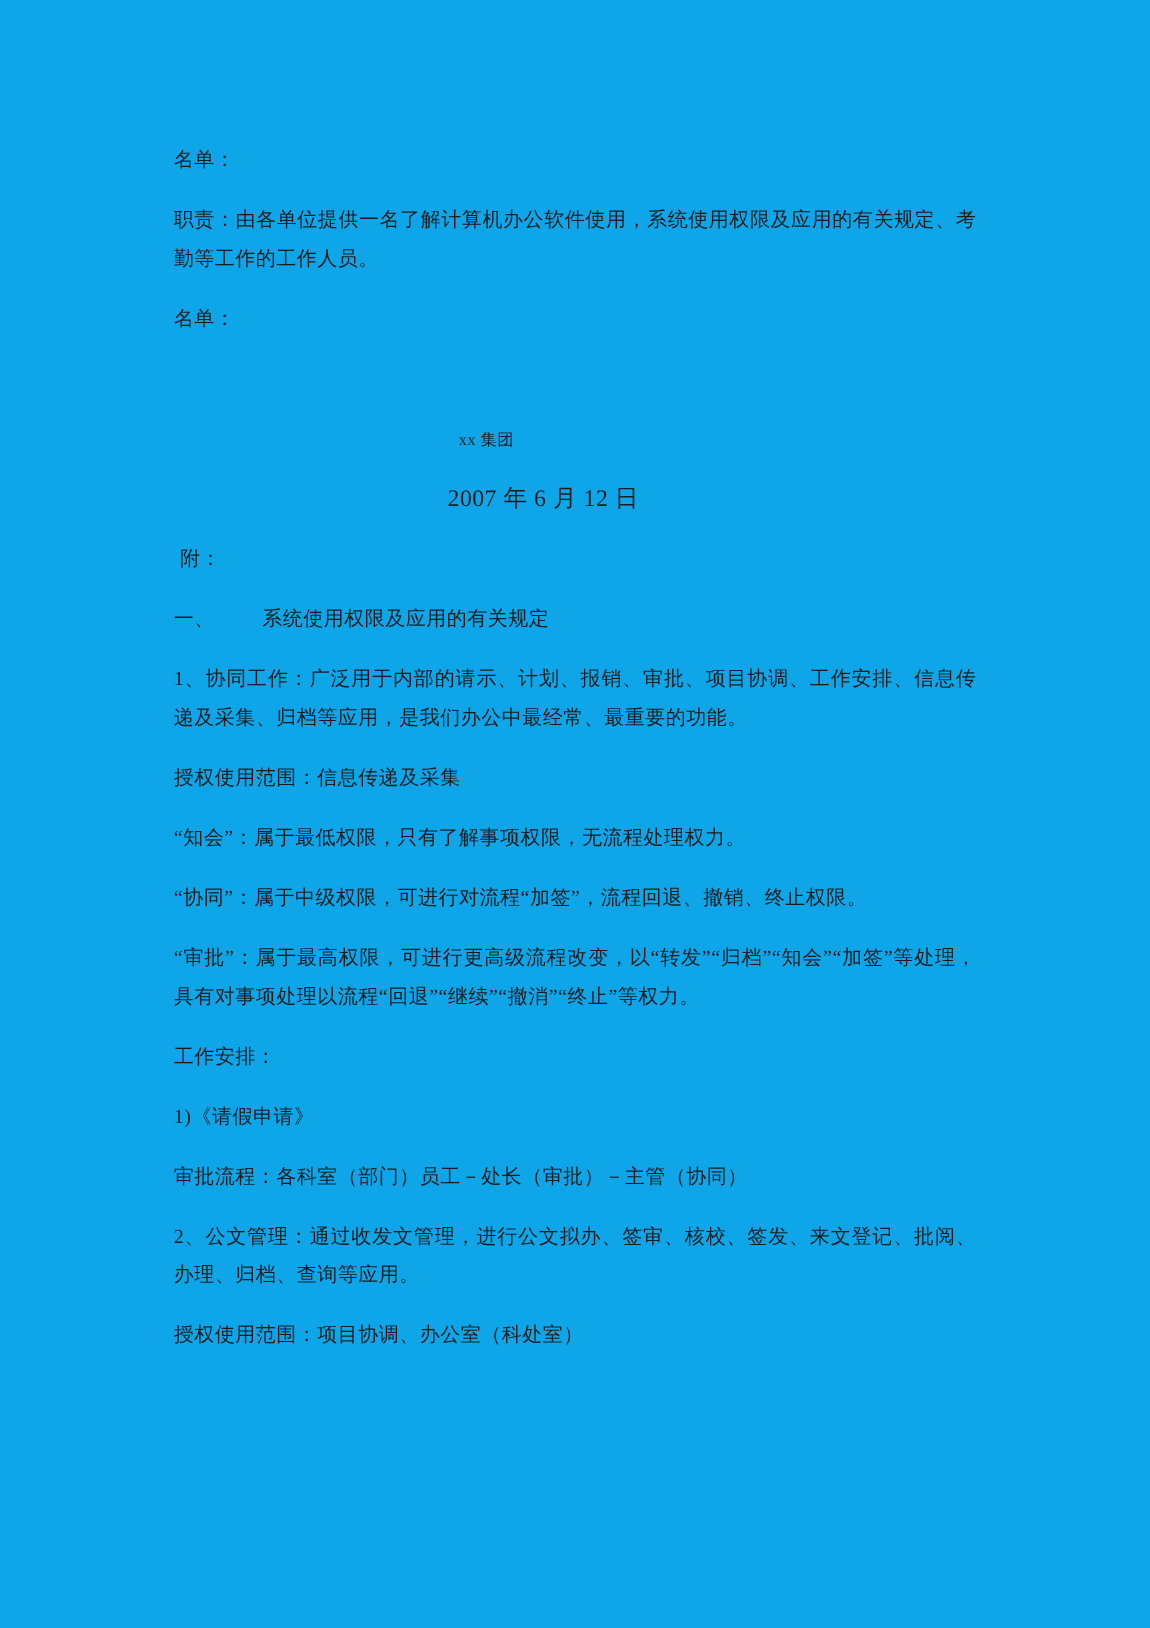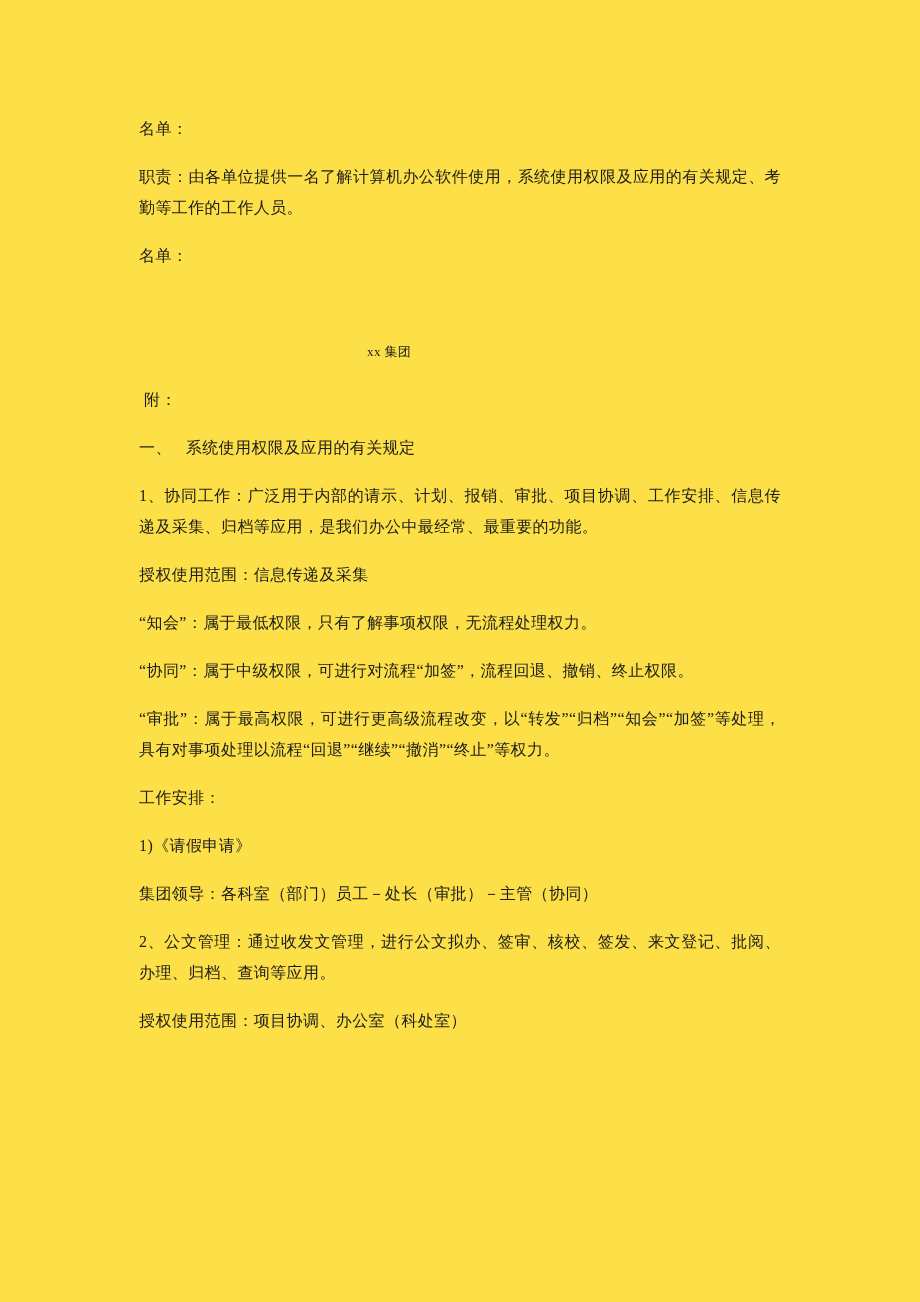--- a/index.html
+++ b/index.html
@@ -6,21 +6,21 @@
     margin: 0;
     padding: 0;
     background: #ffffff;
   }
   .doc-page {
     position: relative;
     width: 920px;
     height: 1302px;
     box-sizing: border-box;
     padding: 96px 139px 0 139px;
-    background: #fde047;
+    background: #0ea5e9;
     color: #1b1b1b;
     font-family: "Liberation Serif", "DejaVu Serif", serif;
     font-size: 16px;
     letter-spacing: 0.4px;
     overflow: hidden;
   }
   .para {
     margin: 17px 0 0 0;
     line-height: 31px;
     text-align: justify;
@@ -40,39 +40,40 @@
     text-align: left;
   }
   .attachment {
     padding-left: 5px;
     text-align: left;
   }
   .section-heading {
     text-align: left;
   }
   .section-heading .h-title {
-    margin-left: 14px;
+    margin-left: 38px;
   }
 </style>
 </head>
 <body>
 
 <div class="doc-page">
 
   <p class="para">名单：</p>
 
 
   <p class="para">职责：由各单位提供一名了解计算机办公软件使用，系统使用权限及应用的有关规定、考勤等工作的工作人员。</p>
 
   <p class="para">名单：</p>
 
   <p class="para spacer"></p>
 
   <p class="para org-line">xx 集团</p>
 
+  <p class="para date-line">2007 年 6 月 12 日</p>
 
   <p class="para attachment">附：</p>
 
   <p class="para section-heading">
     <span class="h-marker">一、</span><span class="h-title">系统使用权限及应用的有关规定</span>
   </p>
 
   <p class="para">1、协同工作：广泛用于内部的请示、计划、报销、审批、项目协调、工作安排、信息传递及采集、归档等应用，是我们办公中最经常、最重要的功能。</p>
 
   <p class="para">授权使用范围：信息传递及采集</p>
@@ -81,19 +82,19 @@
   <p class="para">“知会”：属于最低权限，只有了解事项权限，无流程处理权力。</p>
 
   <p class="para">“协同”：属于中级权限，可进行对流程“加签”，流程回退、撤销、终止权限。</p>
 
   <p class="para">“审批”：属于最高权限，可进行更高级流程改变，以“转发”“归档”“知会”“加签”等处理，具有对事项处理以流程“回退”“继续”“撤消”“终止”等权力。</p>
 
   <p class="para">工作安排：</p>
 
   <p class="para">1)《请假申请》</p>
 
-  <p class="para">集团领导：各科室（部门）员工－处长（审批）－主管（协同）</p>
+  <p class="para">审批流程：各科室（部门）员工－处长（审批）－主管（协同）</p>
 
   <p class="para">2、公文管理：通过收发文管理，进行公文拟办、签审、核校、签发、来文登记、批阅、办理、归档、查询等应用。</p>
 
   <p class="para">授权使用范围：项目协调、办公室（科处室）</p>
 
 </div>
 
 </body></html>

